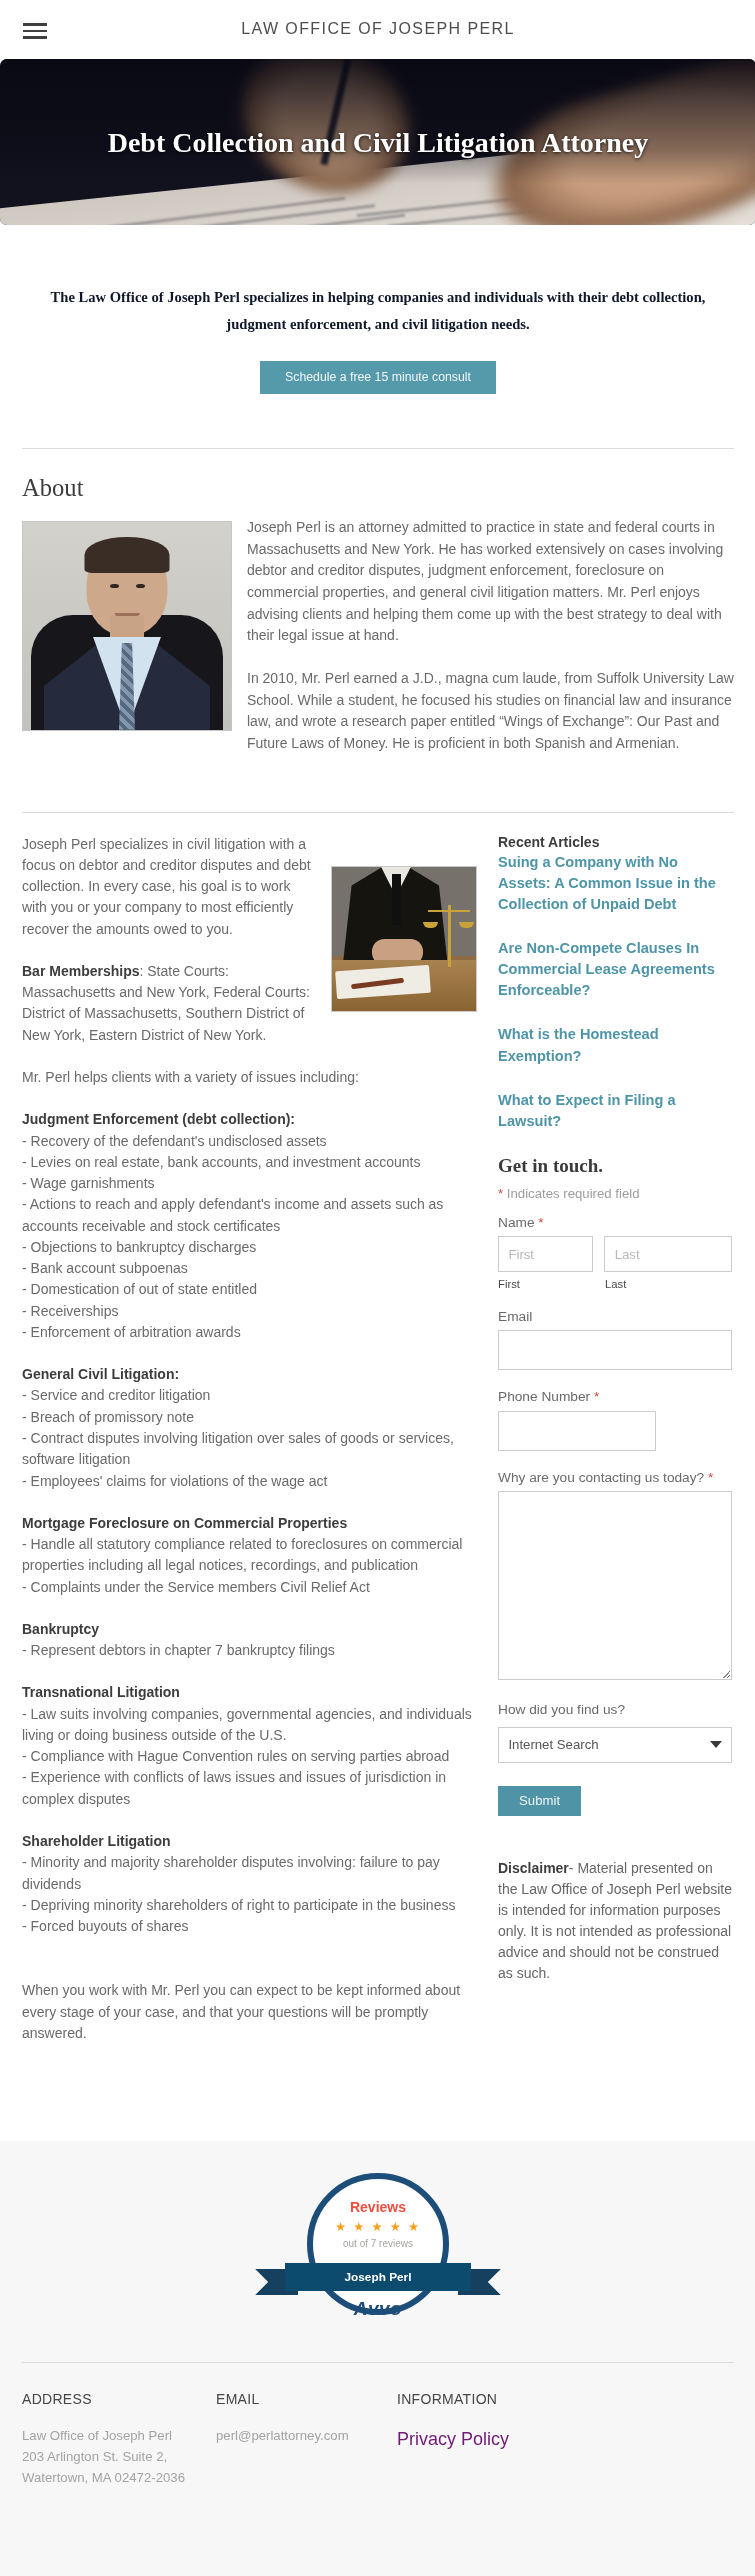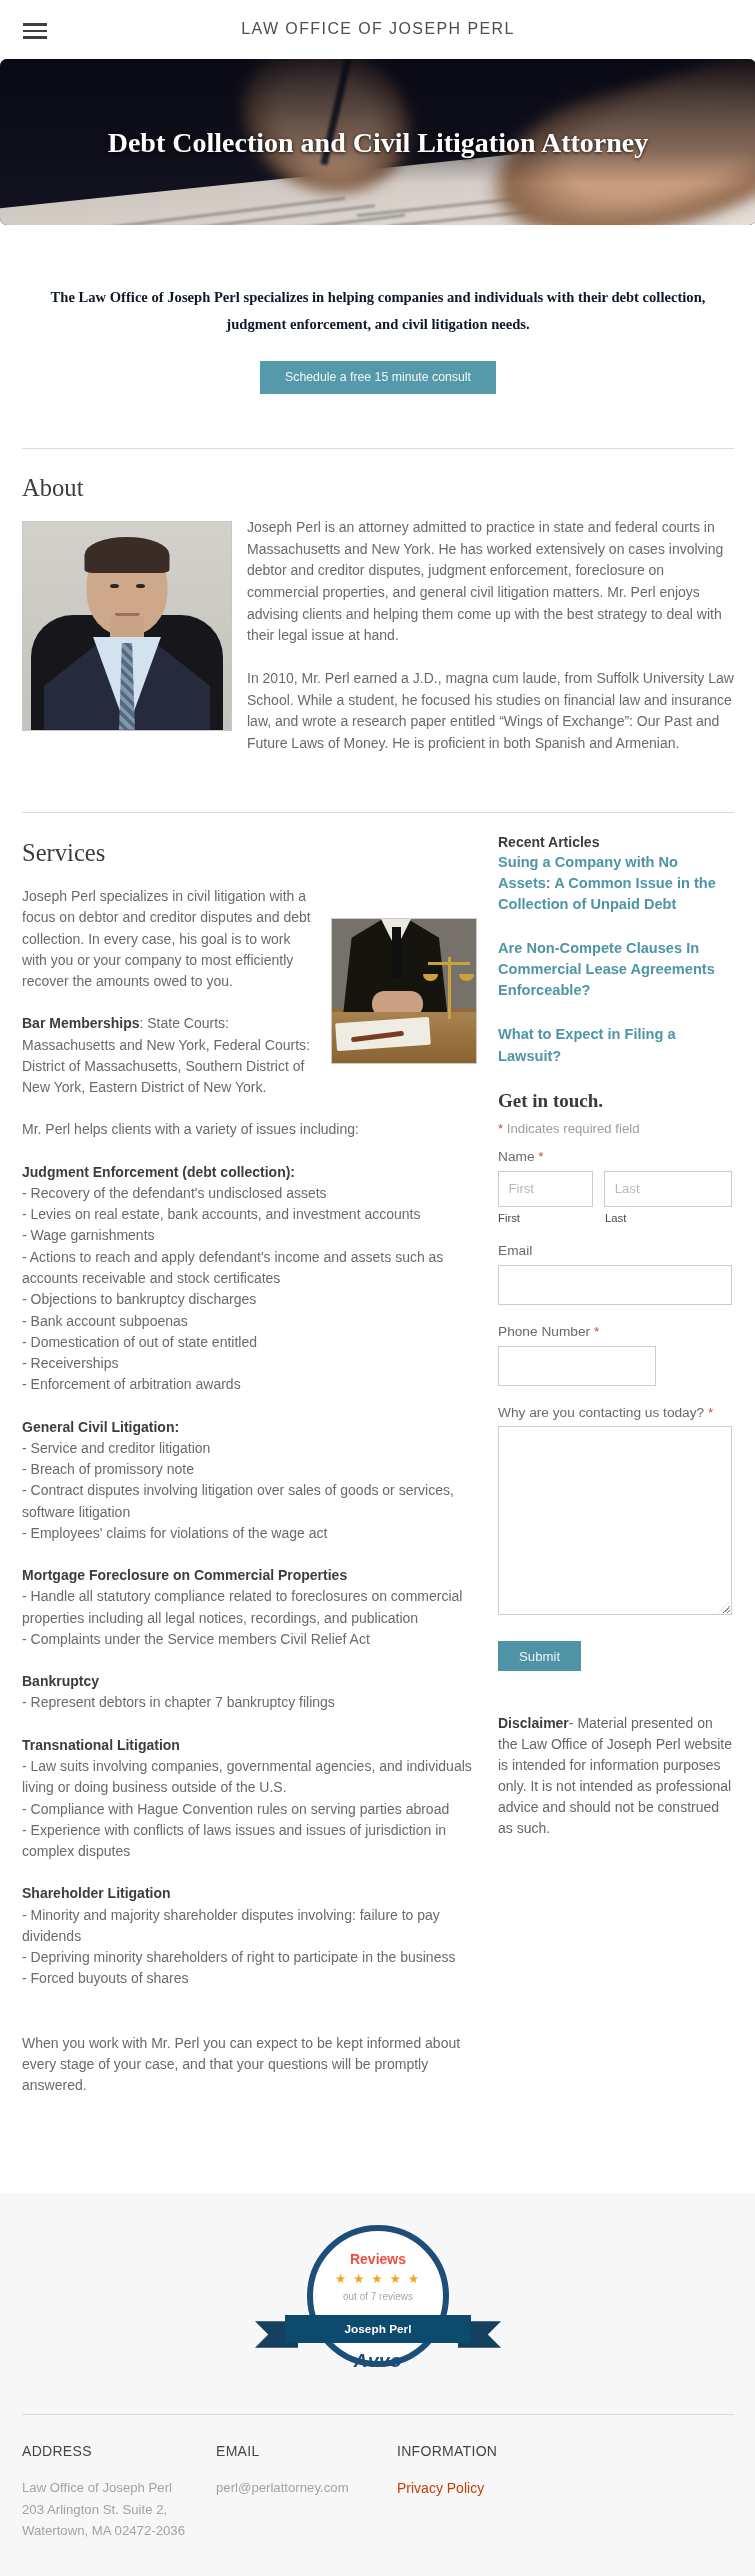--- a/index.html
+++ b/index.html
@@ -179,21 +179,21 @@
     color: #1d4e79; font-weight: 800; font-size: 19px; font-style: italic; letter-spacing: 0.5px; }
   .footer-rule { border: none; border-top: 0.9px solid #dcdcdc; margin: 0 22px 24.6px; }
   .footer-cols { display: flex; padding: 0 22px; }
   .fcol-heading { font-size: 14px; color: #454545; margin-bottom: 15px; letter-spacing: 0.3px; }
   .fcol { font-size: 13.2px; line-height: 1.6; color: #a3a3a3; }
   .fcol.address { width: 194px; }
   .fcol.telephone { width: 121px; }
   .fcol.email { width: 181px; }
   .fcol.information { flex: 1; }
   .addr-line { max-width: 163px; }
-  .privacy-link { color: #c2410c; text-decoration: none; cursor: pointer; font-size: 14px; }
+  .privacy-link { color: #701a75; text-decoration: none; cursor: pointer; font-size: 18px; }
 </style>
 </head>
 <body>
 
 <header class="site-header">
   <div class="hamburger" role="button">
     <span></span>
       <span></span>
       <span></span>
   </div>
@@ -240,21 +240,20 @@
     <p>Joseph Perl is an attorney admitted to practice in state and federal courts in Massachusetts and New York. He has worked extensively on cases involving debtor and creditor disputes, judgment enforcement, foreclosure on commercial properties, and general civil litigation matters. Mr. Perl enjoys advising clients and helping them come up with the best strategy to deal with their legal issue at hand.</p>
     <p>In 2010, Mr. Perl earned a J.D., magna cum laude, from Suffolk University Law School. While a student, he focused his studies on financial law and insurance law, and wrote a research paper entitled “Wings of Exchange”: Our Past and Future Laws of Money.  He is proficient in both Spanish and Armenian.</p>
   </div>
 </section>
 
 <hr class="rule">
 
 <section class="services">
 
   <div class="left-col">
-    <h2 class="section-heading">Services</h2>
     <div class="svc-photo">
       <div class="sp-suit"></div>
       <div class="sp-shirt"></div>
       <div class="sp-tie"></div>
       <div class="sp-hands"></div>
       <div class="sp-desk"></div>
       <div class="sp-paper"></div>
       <div class="sp-pen"></div>
       <div class="sp-pole"></div>
       <div class="sp-bar"></div>
@@ -352,20 +351,21 @@
   </div>
 
   <aside class="right-col">
     <div class="articles-heading">Recent Articles</div>
     <div class="articles-list">
 
         <a class="article-link" href="#">Suing a Company with No Assets: A Common Issue in the Collection of Unpaid Debt</a>
 
         <a class="article-link" href="#">Are Non-Compete Clauses In Commercial Lease Agreements Enforceable?</a>
 
+        <a class="article-link" href="#">What is the Homestead Exemption?</a>
 
         <a class="article-link" href="#">What to Expect in Filing a Lawsuit?</a>
       </div>
 
     <h3 class="git-heading">Get in touch.</h3>
     <div class="req-note"><span class="req-star">*</span> <span>Indicates required field</span></div>
 
     <form>
       <div class="field-label"><span>Name</span> <span class="req-star">*</span></div>
       <div class="name-row">
@@ -388,20 +388,29 @@
       </div>
 
       <div class="field-block">
         <div class="field-label"><span>Why are you contacting us today?</span> <span class="req-star">*</span></div>
         <div class="ta-wrap">
           <textarea class="message-area" style=""></textarea>
           <div class="ta-grip"></div>
         </div>
       </div>
 
+      <div class="field-block">
+        <div class="field-label">How did you find us?</div>
+        <div class="select-wrap">
+          <select>
+            <option>Internet Search</option>
+          </select>
+          <span class="select-arrow"></span>
+        </div>
+      </div>
 
       <button class="submit-button">Submit</button>
     </form>
 
     <p class="disclaimer"><span class="bold-lead">Disclaimer</span><span>- Material presented on the Law Office of Joseph Perl website is intended for information purposes only. It is not intended as professional advice and should not be construed as such.</span></p>
   </aside>
 </section>
 
 <footer class="site-footer">
 

